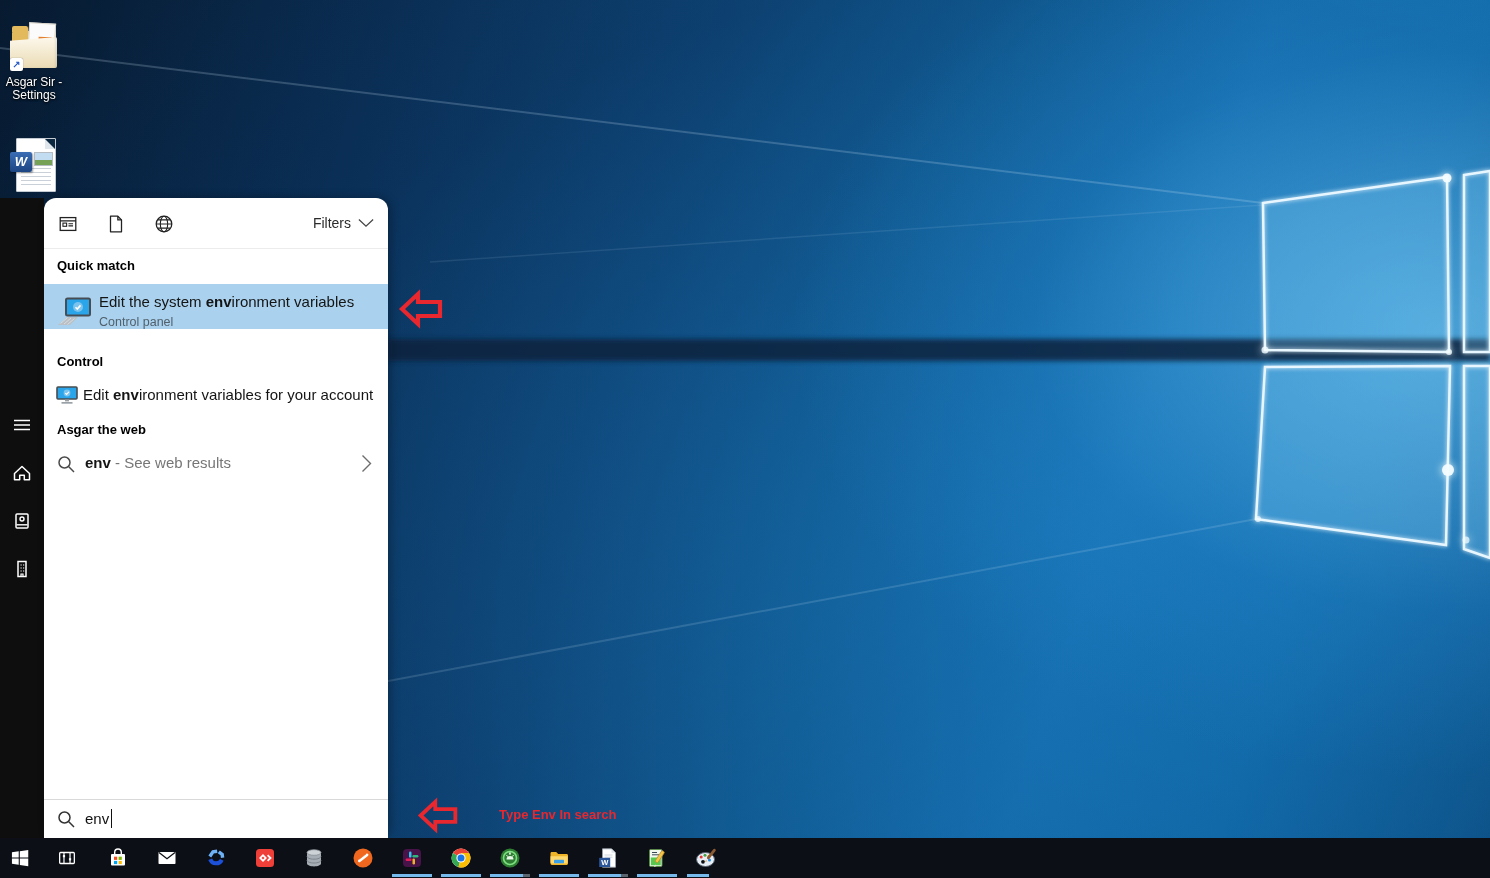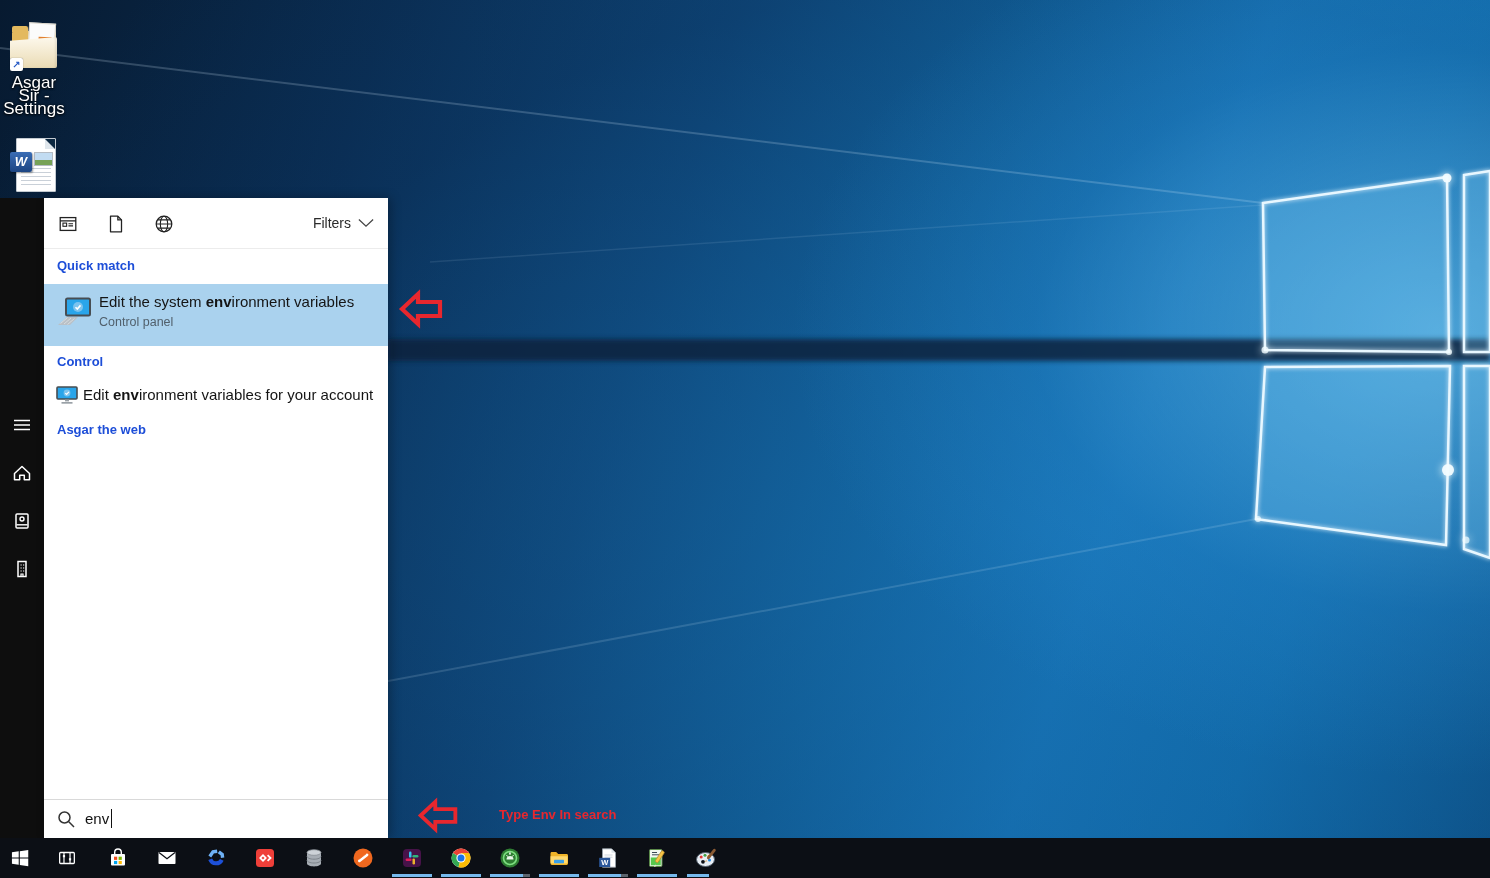--- a/index.html
+++ b/index.html
@@ -9,21 +9,21 @@
   
   .wallpaper{position:absolute;inset:0;
     background:
       radial-gradient(900px 620px at 1440px 330px, rgba(120,210,255,.55), rgba(40,140,210,.28) 45%, rgba(10,50,95,0) 72%),
       radial-gradient(1500px 1000px at 70% 60%, rgba(23,110,175,.55), rgba(10,55,105,.25) 55%, rgba(5,25,50,0) 80%),
       linear-gradient(108deg,#071a30 0%,#0a2c50 22%,#0e4474 42%,#116199 58%,#1779bd 72%,#1173b4 84%,#0d568c 100%);}
   .fx{position:absolute;inset:0;pointer-events:none;}
 
   
   .dicon{position:absolute;width:66px;text-align:center;cursor:default;}
-  .dicon .dlabel{margin-top:4px;color:#fff;font-size:17px;line-height:13px;
+  .dicon .dlabel{margin-top:4px;color:#fff;font-size:12px;line-height:13px;
     text-shadow:0 1px 2px rgba(0,0,0,.95),0 0 3px rgba(0,0,0,.7);}
   .folder-art{position:relative;width:50px;height:50px;margin:0 auto;}
   .folder-back{position:absolute;left:3px;top:9px;width:44px;height:37px;background:#e3b95e;border-radius:2px;}
   .folder-back:before{content:"";position:absolute;left:0;top:-5px;width:16px;height:6px;background:#e3b95e;border-radius:2px 2px 0 0;}
   .paper-white{position:absolute;left:19px;top:1px;width:25px;height:42px;background:#fbfbfb;border:1px solid #d9d4c8;transform:rotate(3deg);}
   .paper-orange{position:absolute;left:29px;top:15px;width:13px;height:24px;background:#e2812f;transform:rotate(3deg);}
   .folder-front{position:absolute;left:1px;top:15px;width:47px;height:31px;
     background:linear-gradient(#fdf8ec,#eadbb4);border-radius:1px 2px 2px 2px;
     clip-path:polygon(0 12%,100% 0,100% 100%,0 100%);box-shadow:inset -2px 0 2px rgba(0,0,0,.08);}
   .shortcut-badge{position:absolute;left:1px;bottom:1px;width:13px;height:13px;background:#fff;border-radius:2px;
@@ -35,28 +35,28 @@
     background:repeating-linear-gradient(to bottom,transparent 0 3px,#c9d0d8 3px 4px);}
   .word-flag{position:absolute;left:0;top:14px;width:22px;height:20px;background:linear-gradient(#3a6db5,#1c4583);
     border-radius:2px;color:#fff;font-weight:bold;font-size:13px;line-height:20px;text-align:center;font-style:italic;box-shadow:1px 1px 2px rgba(0,0,0,.4);}
   .word-thumb{position:absolute;right:3px;top:14px;width:17px;height:12px;border:1px solid #b5bcc4;
     background:linear-gradient(#c2dcf2 0 55%,#76a257 55% 100%);}
 
   
   .flyout-side{position:absolute;left:0;top:198px;width:44px;height:640px;background:#0e0e0e;z-index:6;}
   .side-btn{position:absolute;left:0;width:44px;height:36px;display:flex;align-items:center;justify-content:center;cursor:pointer;}
   .panel{position:absolute;left:44px;top:198px;width:344px;height:640px;background:#fff;z-index:6;
-    box-shadow:3px 0 10px rgba(0,0,0,.28);}
+    box-shadow:3px 0 10px rgba(0,0,0,.28);border-radius:12px;}
   .tabs-row{position:absolute;left:0;top:0;width:100%;height:51px;border-bottom:1px solid #ececec;box-sizing:border-box;}
   .tab-btn{position:absolute;top:9px;width:34px;height:34px;display:flex;align-items:center;justify-content:center;cursor:pointer;}
   .filters{position:absolute;right:14px;top:17px;font-size:14px;color:#2b2b2b;cursor:pointer;display:flex;align-items:center;gap:7px;}
-  .sec-head{position:absolute;left:13px;font-size:13px;font-weight:bold;color:#1d4ed8;}
+  .sec-head{position:absolute;left:13px;font-size:13px;font-weight:bold;color:#000000;}
   .row{position:absolute;left:0;width:100%;cursor:pointer;box-sizing:border-box;}
   .row-selected{background:#aad2ee;}
-  .qm-row{top:86px;height:62px;}
+  .qm-row{top:86px;height:45px;}
   .qm-icon{position:absolute;left:12px;top:13px;width:36px;height:32px;}
   .qm-title{position:absolute;left:55px;top:9px;font-size:15px;color:#151515;white-space:nowrap;}
   .qm-sub{position:absolute;left:55px;top:31px;font-size:12.5px;color:#51606c;}
   .set-row{top:180px;height:36px;text-decoration:underline;}
   .set-icon{position:absolute;left:12px;top:8px;}
   .set-text{position:absolute;left:39px;top:8px;font-size:15px;color:#151515;white-space:nowrap;}
   .web-row{top:248px;height:36px;}
   .web-icon{position:absolute;left:13px;top:9px;}
   .web-text{position:absolute;left:41px;top:8px;font-size:15px;color:#151515;white-space:nowrap;}
   .web-rest{color:#767676;}
@@ -230,20 +230,30 @@
         <circle cx="11" cy="7" r="3.4" fill="#7cc3ee"></circle>
         <path d="M9.3 7.1l1.3 1.3 2.3-2.6" stroke="#fff" stroke-width="1.2" fill="none"></path>
         <rect x="9" y="13.6" width="4" height="1.8" fill="#9aa1a7"></rect>
         <rect x="5.5" y="16" width="11" height="1.7" fill="#9aa1a7"></rect>
       </svg>
       <div class="set-text"><span>Edit </span><b class="hl">env</b><span>ironment variables for your account</span></div>
     </div>
 
     <div class="sec-head" style="top:224px">Asgar the web</div>
 
+    <div class="row web-row">
+      <svg class="web-icon" width="19" height="19" viewBox="0 0 19 19">
+        <circle cx="7.5" cy="7.5" r="5.5" stroke="#4a4a4a" stroke-width="1.5" fill="none"></circle>
+        <path d="M11.8 11.8L17 17" stroke="#4a4a4a" stroke-width="1.5"></path>
+      </svg>
+      <div class="web-text"><b class="hl">env</b><span class="web-rest"> - See web results</span></div>
+      <svg class="web-chev" width="11" height="19" viewBox="0 0 11 19">
+        <polyline points="1.5,1.5 9.5,9.5 1.5,17.5" stroke="#6d6d6d" stroke-width="1.4" fill="none"></polyline>
+      </svg>
+    </div>
 
     <div class="searchbox">
       <svg class="mag" width="19" height="19" viewBox="0 0 19 19">
         <circle cx="7.5" cy="7.5" r="5.5" stroke="#333" stroke-width="1.5" fill="none"></circle>
         <path d="M11.8 11.8L17 17" stroke="#333" stroke-width="1.5"></path>
       </svg>
       <span class="search-text">env</span>
       <span class="caret" style="left:67px"></span>
     </div>
   </div>

